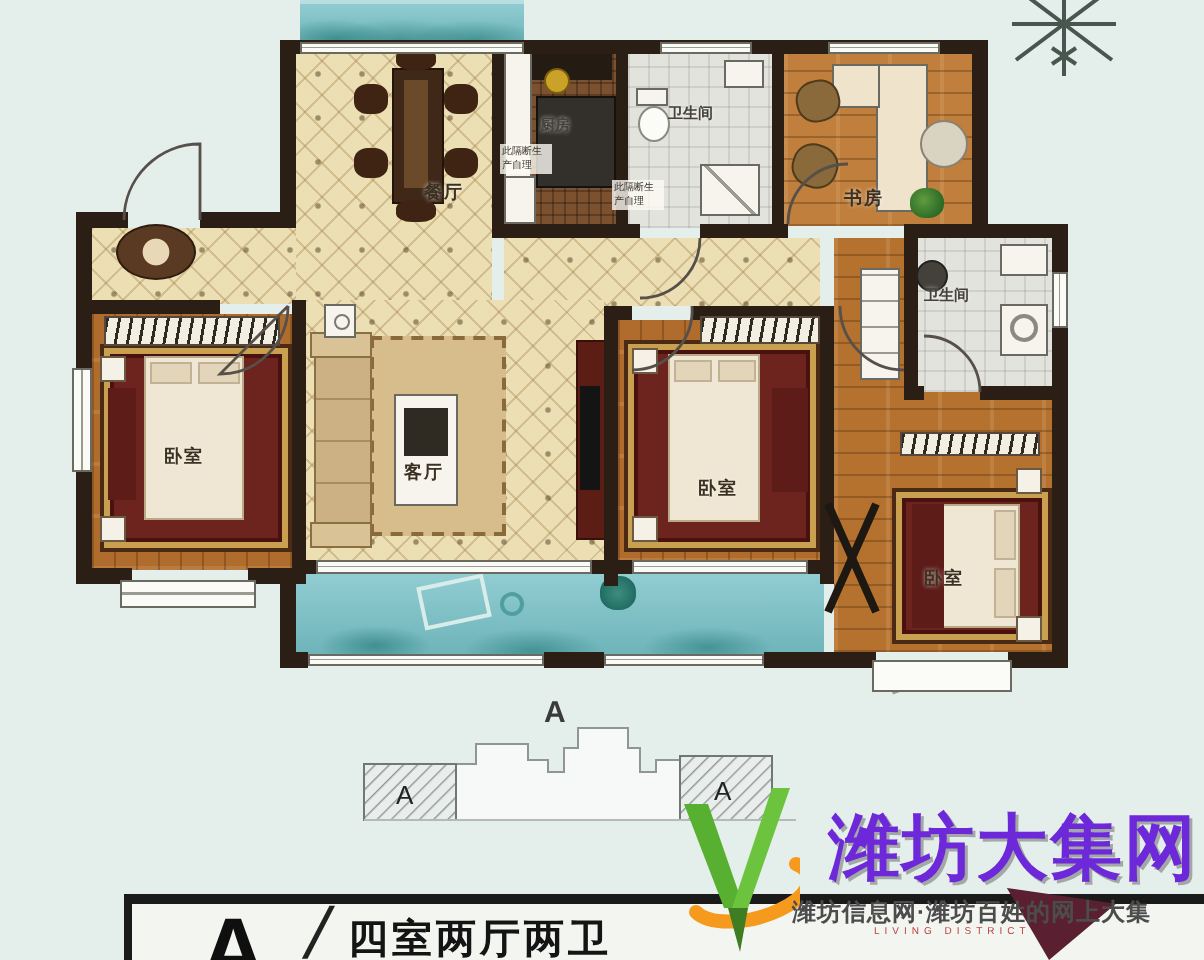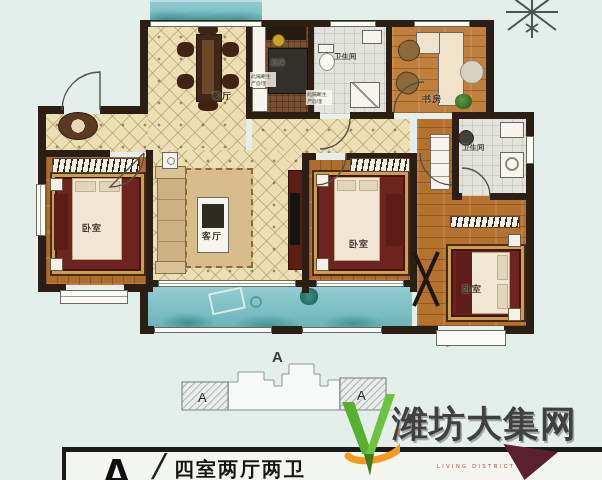--- a/index.html
+++ b/index.html
@@ -53,21 +53,21 @@
   .note{position:absolute;font-size:5px;line-height:1.3;color:#3a352c;background:rgba(252,250,244,.8);
         width:24px;padding:1px;}
   .greenplant{position:absolute;background:radial-gradient(circle at 40% 40%, #5f9c3f, #2e6b26 70%);border-radius:45%;}
   
   #legend-bar{position:absolute;left:62px;top:447px;width:540px;height:33px;background:#f3f5f1;
         border-top:5px solid #1a1a1a;border-left:4px solid #1a1a1a;box-sizing:border-box;}
   #legend-letter{position:absolute;left:34px;top:-4px;font-size:46px;font-weight:900;color:#0f0f0f;}
   #legend-slash{position:absolute;left:88px;top:-6px;font-size:36px;font-weight:200;color:#222;transform:skewX(-14deg);}
   #legend-title{position:absolute;left:108px;top:4px;font-size:20px;font-weight:800;color:#141414;letter-spacing:2px;}
   
-  #wm-brand{position:absolute;left:392px;top:400px;font-size:36px;font-weight:900;color:#404040;
+  #wm-brand{position:absolute;left:414px;top:400px;font-size:36px;font-weight:900;color:#6d28d9;
         letter-spacing:1px;text-shadow:1.5px 1.5px 0 rgba(110,110,110,.55);white-space:nowrap;z-index:7;}
   #wm-tagline{position:absolute;left:396px;top:448px;font-size:12px;font-weight:700;color:#4c4c4c;
         letter-spacing:.5px;white-space:nowrap;z-index:8;}
   #wm-sub{position:absolute;left:437px;top:463px;font-size:5px;color:#c04040;letter-spacing:2.5px;z-index:8;}
   #wm-triangle{position:absolute;left:496px;top:444px;width:62px;height:36px;background:#5a1f30;
         clip-path:polygon(12% 0,100% 22%,46% 100%);z-index:6;}
   #section-marker{position:absolute;left:272px;top:348px;font-size:15px;color:#3a3a3a;font-weight:600;}
 </style>
 </head>
 <body>
@@ -272,16 +272,17 @@
     <span id="legend-title">四室两厅两卫</span>
   </div>
 
   <svg width="66" height="86" viewBox="0 0 66 86" style="position:absolute;left:334px;top:394px;z-index:7;" xmlns="http://www.w3.org/2000/svg">
     <path d="M14,62 A30,14 -14 1 0 64,38" fill="none" stroke="#f59a1c" stroke-width="7" stroke-linecap="round"></path>
     <path d="M8,8 L28,60 L38,60 L20,8 Z" fill="#57b02f"></path>
     <path d="M52,0 L32,60 L40,60 L61,0 Z" fill="#6cc43e"></path>
     <path d="M30,60 L40,60 L36,82 Z" fill="#3f7d22"></path>
   </svg>
   <span id="wm-brand">潍坊大集网</span>
+  <span id="wm-tagline">潍坊信息网·潍坊百姓的网上大集</span>
   <span id="wm-sub">LIVING DISTRICT</span>
   <div id="wm-triangle"></div>
 
 </div>
 
 </body></html>

